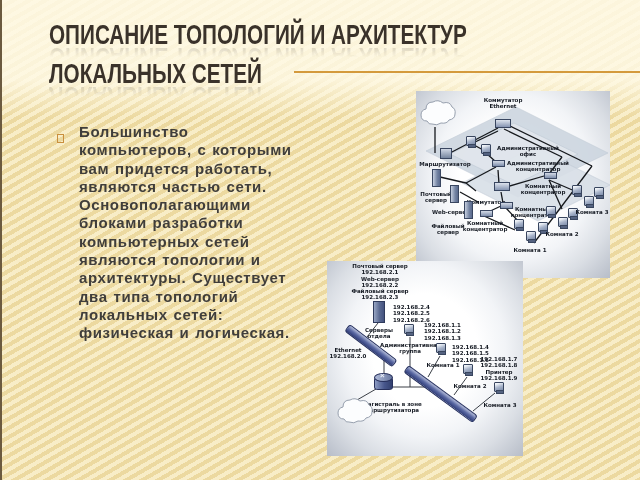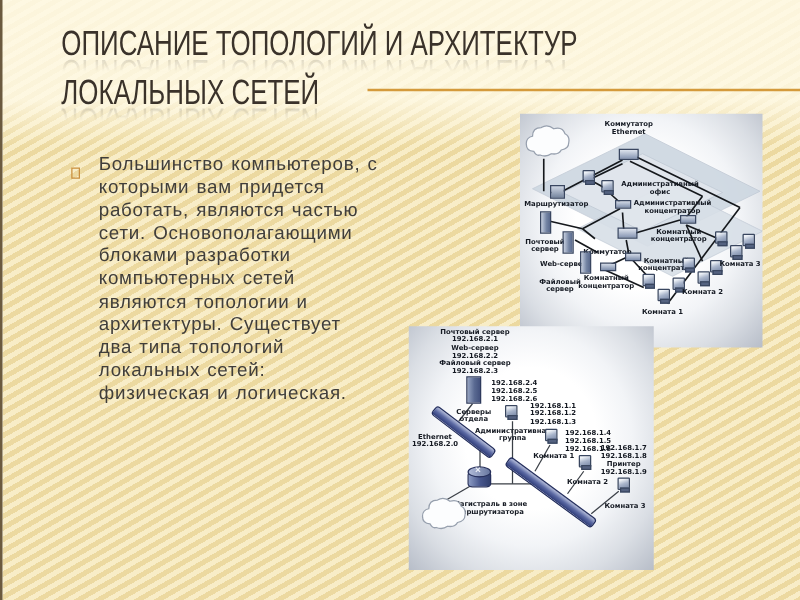--- a/index.html
+++ b/index.html
@@ -3,27 +3,27 @@
 <meta charset="utf-8">
 <style>
   html,body{margin:0;padding:0;-webkit-text-size-adjust:none;}
   .slide{position:relative;width:640px;height:480px;overflow:hidden;
     font-family:"Liberation Sans",sans-serif;
     background:
       linear-gradient(180deg, rgba(255,250,231,0.85) 0px, rgba(255,250,231,0.8) 80px, rgba(255,250,231,0) 118px),
       repeating-linear-gradient(150deg,#f8edc7 0px,#f8edc7 4px,#ecd9a0 4px,#ecd9a0 8px);
     border-left:2px solid #6b5a3f; box-sizing:border-box;}
   .accent-line{position:absolute;left:292px;top:71px;width:348px;height:2px;background:#d49a3c;}
-  .title{position:absolute;left:47px;top:15px;margin:0;font-weight:400;color:#3a322a;}
+  .title{position:absolute;left:47px;top:15px;margin:0;font-weight:700;color:#3a322a;}
   .tline{display:block;font-size:28px;line-height:39px;letter-spacing:0px;
     transform:scaleX(0.74);transform-origin:0 0;white-space:nowrap;
     -webkit-box-reflect:below -16px linear-gradient(rgba(0,0,0,0) 50%, rgba(0,0,0,0.30));}
   .bullet{position:absolute;left:55px;top:134px;width:5px;height:7px;border:1.5px solid #c98f3d;background:transparent;}
   .body-text{position:absolute;left:77px;top:123px;width:226px;margin:0;
-    font-size:15px;line-height:18.3px;letter-spacing:0.6px;word-spacing:1px;color:#403e3b;}
+    font-size:15px;line-height:18.3px;letter-spacing:0.6px;word-spacing:1px;color:#403e3b;font-weight:bold;}
   .diagram{position:absolute;overflow:hidden;
     background:radial-gradient(ellipse at 50% 46%, #ffffff 38%, #f2f4f7 58%, #dadee4 78%, #b7bdc8 100%);}
   #diagTop{left:414px;top:91px;width:194px;height:187px;}
   #diagBottom{left:325px;top:261px;width:196px;height:195px;}
   .diagram svg{position:absolute;left:0;top:0;}
   .dlabel{position:absolute;font-size:5.5px;line-height:6.3px;color:#141922;text-align:center;
     white-space:pre-line;font-family:"DejaVu Sans",sans-serif;font-weight:600;}
   .dlabel.b{font-weight:700;}
   .ic{position:absolute;box-sizing:border-box;}
   .ic-monitor{width:10px;height:10px;border:1px solid #39465f;border-radius:1px;

